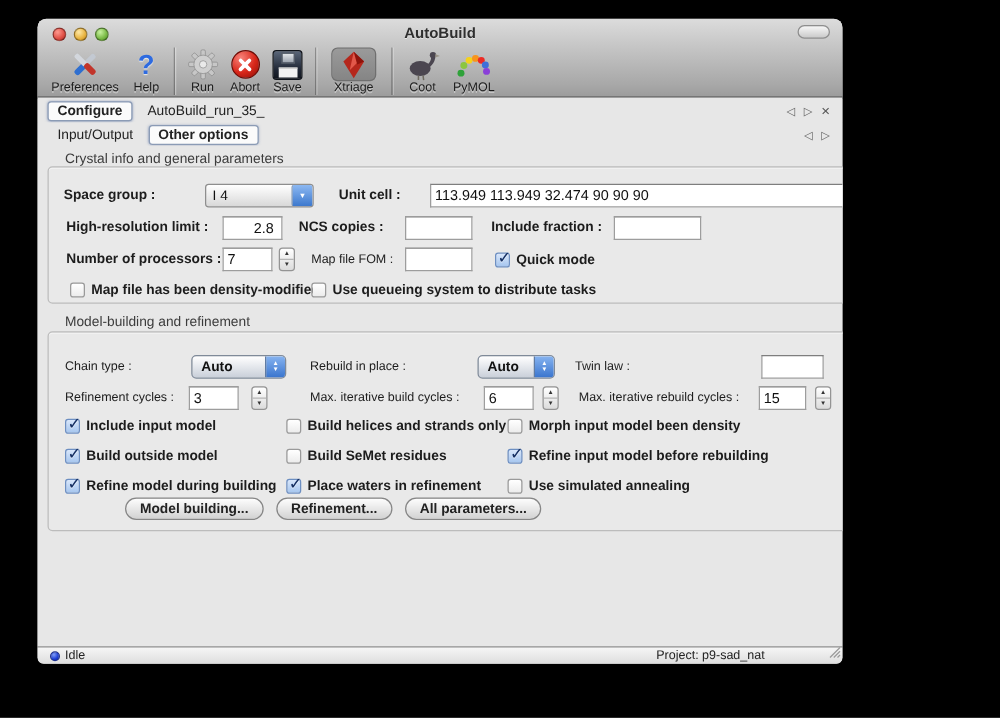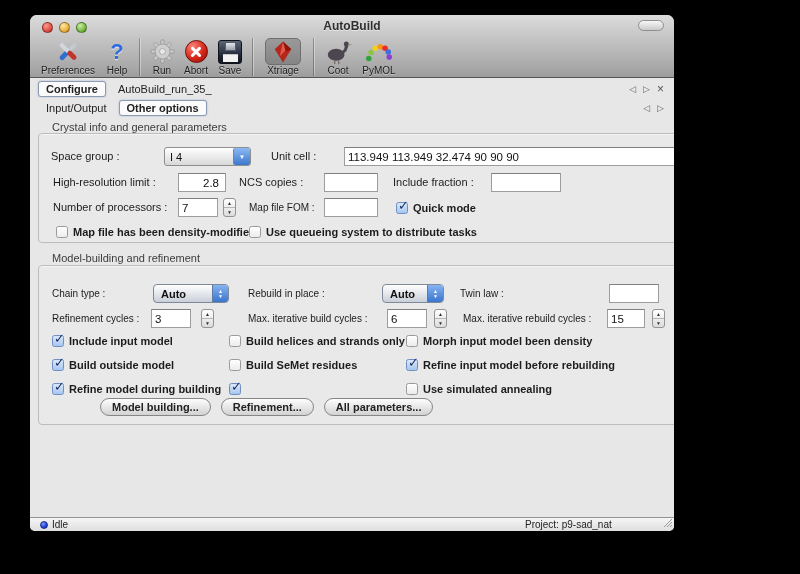--- a/index.html
+++ b/index.html
@@ -64,21 +64,21 @@
   .page { position:absolute; left:0; top:102px; width:100%; height:400px; background:#e7e7e7; }
   .grouptitle { font-size:11px; color:#3c3c3c; margin:0 0 2px 14px; }
   .groupbox { position:absolute; left:8px; width:724px; border:1px solid #bcbcbc; border-radius:4px;
               background:#e9e9e9; box-shadow:inset 0 1px 0 #f4f4f4; }
   .gt1 { position:absolute; left:0; top:4px; }
   .box1 { top:16px; height:110px; }
   .gt2 { position:absolute; left:0; top:135px; }
   .box2 { top:148px; height:160px; }
 
   .r { position:absolute; left:0; right:0; height:20px; }
-  .flabel-b { position:absolute; font-size:11px; font-weight:normal; color:#1c1c1c; line-height:19px; white-space:nowrap; }
+  .flabel-b { position:absolute; font-size:11px; font-weight:bold; color:#1c1c1c; line-height:19px; white-space:nowrap; }
   .flabel-n { position:absolute; font-size:10px; color:#1c1c1c; line-height:19px; white-space:nowrap; }
   .tf { position:absolute; height:19px; border:1px solid #9d9d9d; border-top-color:#7e7e7e; background:#fff;
         font-size:11.5px; font-family:"Liberation Sans","DejaVu Sans",sans-serif; padding:0 3px; color:#111; }
 
   
   .combo { position:absolute; height:19px; border:1px solid #8e8e8e; border-radius:3px;
            background:linear-gradient(#ffffff,#d8d8d8); display:flex; align-items:center; }
   .combo .cval { flex:1; font-size:11px; padding-left:5px; color:#111; }
   .combo .cbtn { width:17px; height:17px; margin-right:0px; border-radius:2px;
                  background:linear-gradient(#8cb8f2,#3c78cd); border-left:1px solid #6b87ad;
@@ -399,20 +399,21 @@
         <span class="cb on" style="left:13px; top:116px;">
           <span class="bx">
               <span class="chk">✓</span>
             </span>
             <span class="cbl">Refine model during building</span>
         </span>
         <span class="cb on" style="left:190px; top:116px;">
           <span class="bx">
               <span class="chk">✓</span>
             </span>
+            <span class="cbl">Place waters in refinement</span>
         </span>
         <span class="cb" style="left:367px; top:116px;">
           <span class="bx"></span>
             <span class="cbl">Use simulated annealing</span>
         </span>
 
         <div class="btnrow" style="top:132px;">
           <button class="pbutton">Model building...</button>
           <button class="pbutton">Refinement...</button>
           <button class="pbutton">All parameters...</button>

